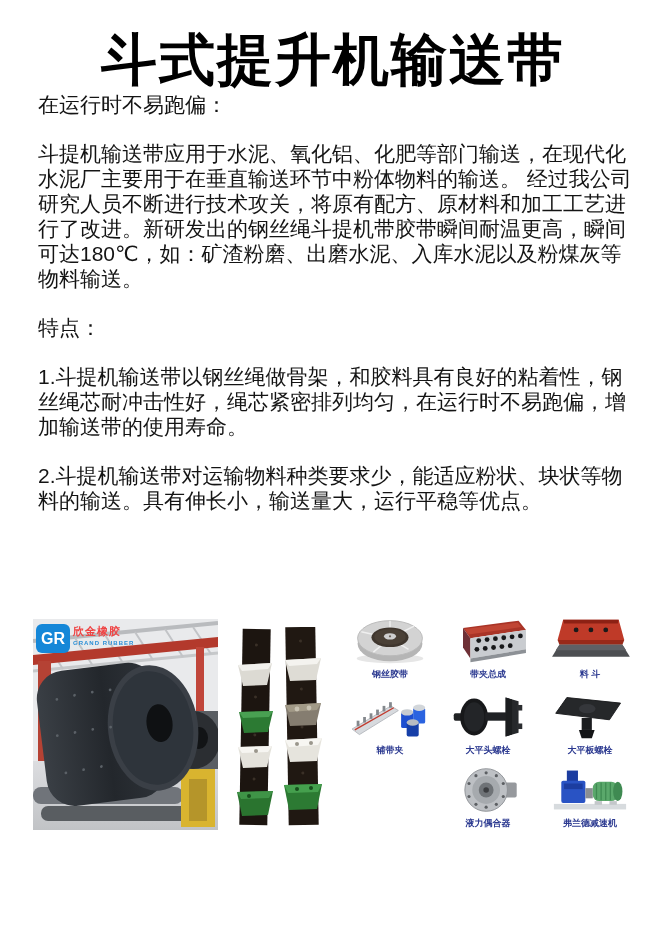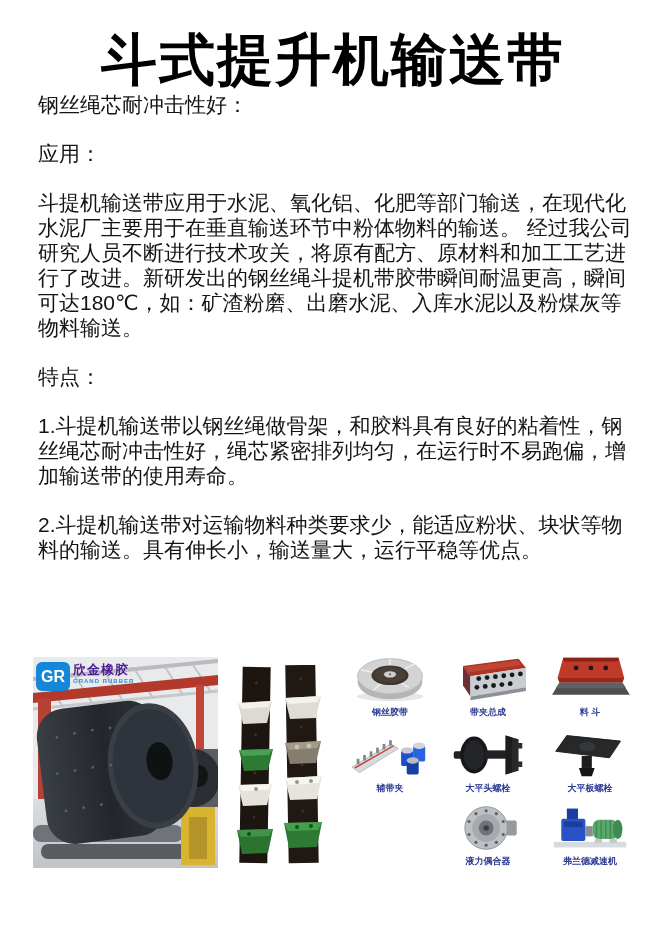--- a/index.html
+++ b/index.html
@@ -7,48 +7,47 @@
     position:relative;width:666px;height:930px;margin:0 auto;background:#ffffff;
     font-family:"Liberation Sans","DejaVu Sans",sans-serif;color:#1a1a1a;overflow:hidden;
   }
   .page-title{
     margin:12px;padding-top:16px;text-align:center;
     font-size:56px;line-height:64px;font-weight:bold;color:#000;letter-spacing:2px;
   }
   .content{position:absolute;left:38px;top:92px;width:594px;}
   .content p{margin:0 0 24px 0;font-size:21px;line-height:25px;color:#141414;word-break:break-all;}
   
-  .gallery{position:absolute;left:0;top:650px;width:666px;height:230px;text-decoration:underline;}
+  .gallery{position:absolute;left:0;top:612px;width:666px;height:230px;text-decoration:underline;}
   .photo-factory{position:absolute;left:33px;top:7px;width:185px;height:211px;overflow:hidden;}
   .photo-buckets{position:absolute;left:227px;top:15px;width:106px;height:202px;background:#fff;}
   .logo{position:absolute;left:3px;top:5px;display:flex;align-items:flex-start;}
   .logo-box{
     width:34px;height:29px;background:#1587d8;border-radius:6px;color:#fff;
     font-weight:bold;font-size:16px;line-height:29px;text-align:center;flex:0 0 auto;
   }
   .logo-words{margin-left:3px;}
-  .logo-cn{font-size:13px;font-weight:bold;color:#4c1d95;line-height:15px;letter-spacing:1px;}
+  .logo-cn{font-size:11px;font-weight:bold;color:#ef4444;line-height:15px;letter-spacing:1px;}
   .logo-en{font-size:6px;font-weight:bold;color:#2a8fd6;line-height:8px;letter-spacing:1px;}
   .product-cell{position:absolute;width:96px;text-align:center;}
   .product-img{height:50px;display:flex;align-items:center;justify-content:center;}
   .product-label{margin-top:3px;font-size:9px;font-weight:bold;color:#2b3990;line-height:10px;}
   
   .r1{top:4px;}  .r2{top:80px;}  .r3px{top:153px;}
   .c1{left:342px;} .c2{left:440px;} .c3{left:542px;text-align:center;}
 </style>
 </head>
 <body>
 
 <div class="page">
 
   <h1 class="page-title">斗式提升机输送带</h1>
 
   <div class="content">
-    <p>钢丝绳芯耐冲击性好：</p>
-    <p>应用：</p>
+    <p>在运行时不易跑偏：</p>
     <p>斗提机输送带应用于水泥、氧化铝、化肥等部门输送，在现代化水泥厂主要用于在垂直输送环节中粉体物料的输送。 经过我公司研究人员不断进行技术攻关，将原有配方、原材料和加工工艺进行了改进。新研发出的钢丝绳斗提机带胶带瞬间耐温更高，瞬间可达180℃，如：矿渣粉磨、出磨水泥、入库水泥以及粉煤灰等物料输送。</p>
     <p>特点：</p>
     <p>1.斗提机输送带以钢丝绳做骨架，和胶料具有良好的粘着性，钢丝绳芯耐冲击性好，绳芯紧密排列均匀，在运行时不易跑偏，增加输送带的使用寿命。</p>
     <p>2.斗提机输送带对运输物料种类要求少，能适应粉状、块状等物料的输送。具有伸长小，输送量大，运行平稳等优点。</p>
   </div>
 
   <div class="gallery">
 
     <div class="photo-factory">
       <svg width="185" height="211" viewBox="0 0 185 211">

